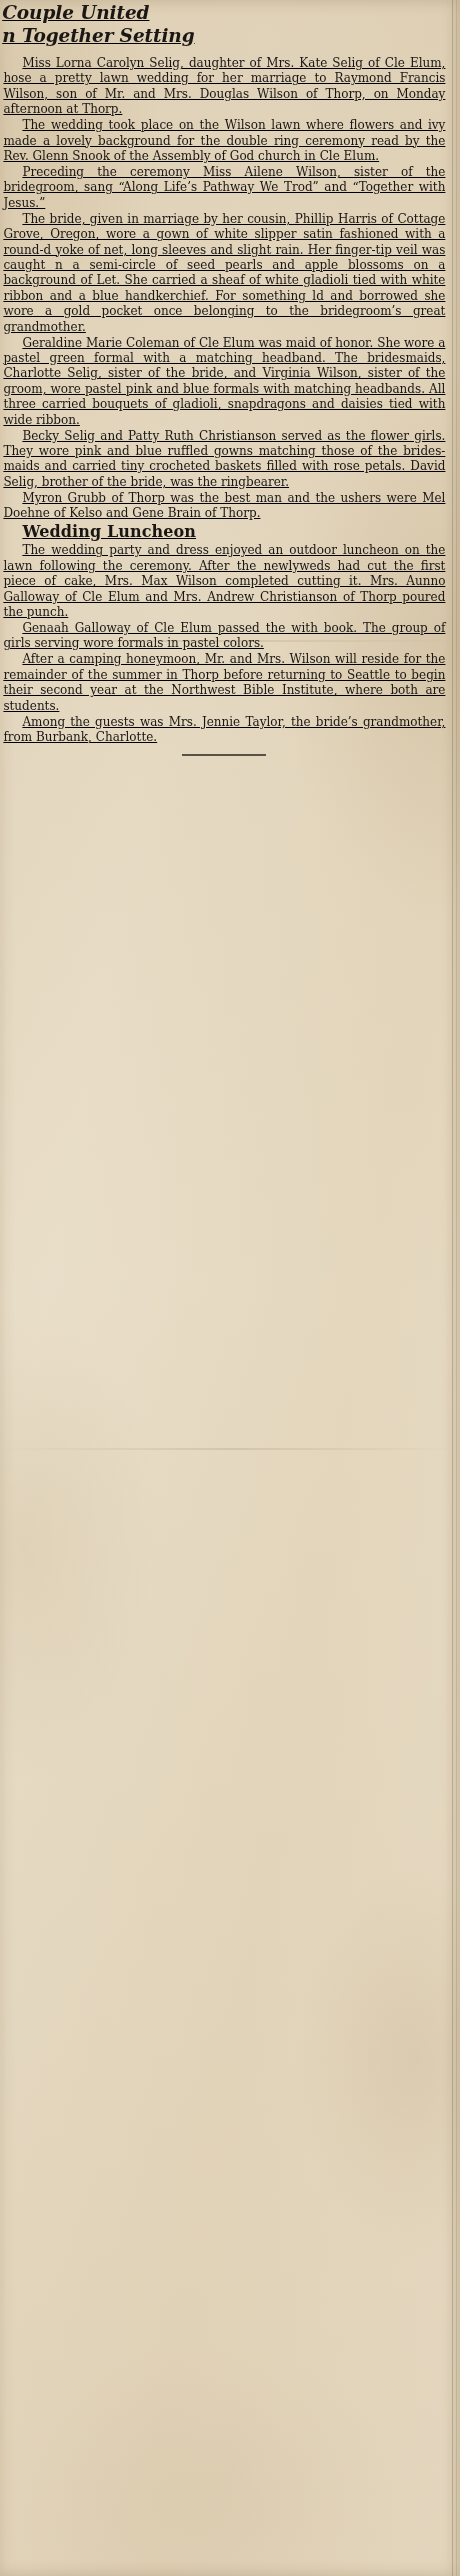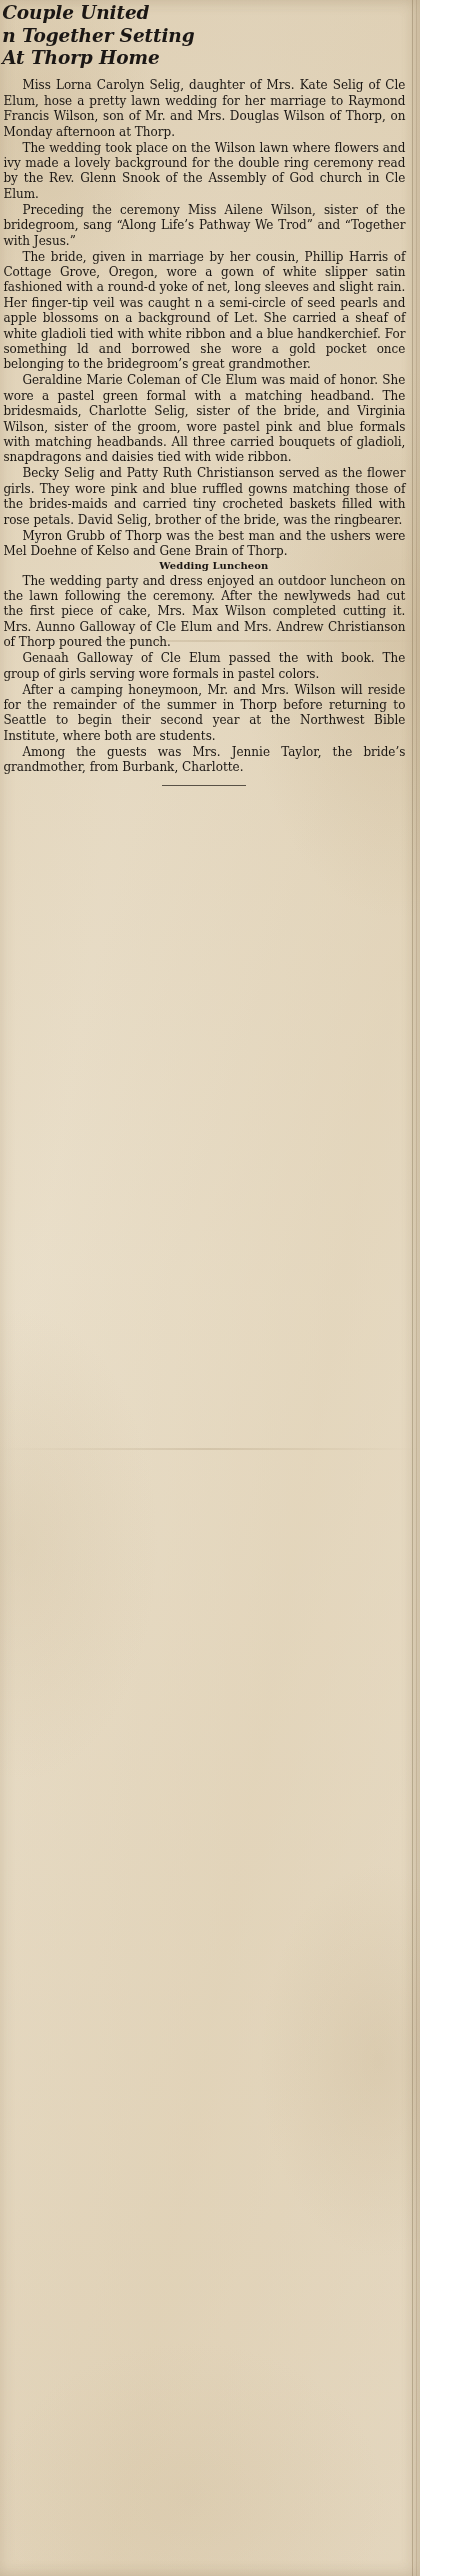--- a/index.html
+++ b/index.html
@@ -6,28 +6,29 @@
     margin: 0;
     padding: 0;
     background: #ffffff;
   }
   body {
     width: 462px;
     font-family: "Liberation Serif", serif;
   }
   .clipping {
     position: relative;
-    width: 420px;
+    width: 460px;
     height: 2576px;
     background: #e8ddc8;
     background-image:
       linear-gradient(100deg, rgba(225,210,182,0.55) 0%, rgba(236,225,202,0.15) 30%, rgba(222,206,176,0.45) 65%, rgba(232,219,196,0.3) 100%),
       linear-gradient(5deg, rgba(211,192,160,0.35) 0%, rgba(238,228,207,0.1) 50%, rgba(206,186,152,0.4) 100%);
     overflow: hidden;
     box-sizing: border-box;
+    text-decoration: underline;
   }
   
   .mottle {
     position: absolute;
     inset: 0;
     pointer-events: none;
     background:
       radial-gradient(ellipse 168px 281px at 10% 5%, rgba(190,168,130,0.25), rgba(190,168,130,0) 70%),
       radial-gradient(ellipse 224px 393px at 95% 25%, rgba(185,162,124,0.28), rgba(185,162,124,0) 70%),
       radial-gradient(ellipse 196px 337px at 5% 60%, rgba(196,175,138,0.22), rgba(196,175,138,0) 70%),
@@ -73,25 +74,24 @@
     text-align: justify;
     text-justify: inter-word;
   }
   .body-col p {
     margin: 0 0 0.6px 0;
     text-indent: 19px;
     hyphens: manual;
   }
   .subhead {
     margin: 3.9px 0 1.7px 0;
-    text-align: center;
     text-indent: 0;
     font-family: "DejaVu Serif", serif;
     font-weight: bold;
-    font-size: 10px;
+    font-size: 16px;
     letter-spacing: 0.1px;
   }
   .end-rule {
     margin: 9px auto 0 auto;
     width: 84px;
     height: 1.1px;
     background: #2a241e;
     opacity: 0.75;
   }
   
@@ -117,21 +117,20 @@
 <div class="clipping">
   <div class="mottle"></div>
   <div class="fold" style="top: 640px;"></div>
   <div class="fold" style="top: 1448px;"></div>
   <div class="right-rule"></div>
   <div class="right-rule second"></div>
 
   <div class="headline">
     <div>Couple United</div>
     <div>n Together Setting</div>
-    <div>At Thorp Home</div>
   </div>
 
   <div class="body-col">
     <p>Miss Lorna Carolyn Selig, daughter of Mrs. Kate Selig of Cle Elum, hose a pretty lawn wedding for her marriage to Raymond Francis Wilson, son of Mr. and Mrs. Douglas Wilson of Thorp, on Monday afternoon at Thorp.</p>
     <p>The wedding took place on the Wilson lawn where flowers and ivy made a lovely background for the double ring ceremony read by the Rev. Glenn Snook of the Assembly of God church in Cle Elum.</p>
     <p>Preceding the ceremony Miss Ailene Wilson, sister of the bridegroom, sang “Along Life’s Pathway We Trod” and “Together with Jesus.”</p>
     <p>The bride, given in marriage by her cousin, Phillip Harris of Cottage Grove, Oregon, wore a gown of white slipper satin fashioned with a round-d yoke of net, long sleeves and slight rain. Her finger-tip veil was caught n a semi-circle of seed pearls and apple blossoms on a background of Let. She carried a sheaf of white gladioli tied with white ribbon and a blue handkerchief. For something ld and borrowed she wore a gold pocket once belonging to the bridegroom’s great grandmother.</p>
     <p>Geraldine Marie Coleman of Cle Elum was maid of honor. She wore a pastel green formal with a matching headband. The bridesmaids, Charlotte Selig, sister of the bride, and Virginia Wilson, sister of the groom, wore pastel pink and blue formals with matching headbands. All three carried bouquets of gladioli, snapdragons and daisies tied with wide ribbon.</p>
     <p>Becky Selig and Patty Ruth Christianson served as the flower girls. They wore pink and blue ruffled gowns matching those of the brides-maids and carried tiny crocheted baskets filled with rose petals. David Selig, brother of the bride, was the ringbearer.</p>
     <p>Myron Grubb of Thorp was the best man and the ushers were Mel Doehne of Kelso and Gene Brain of Thorp.</p>

